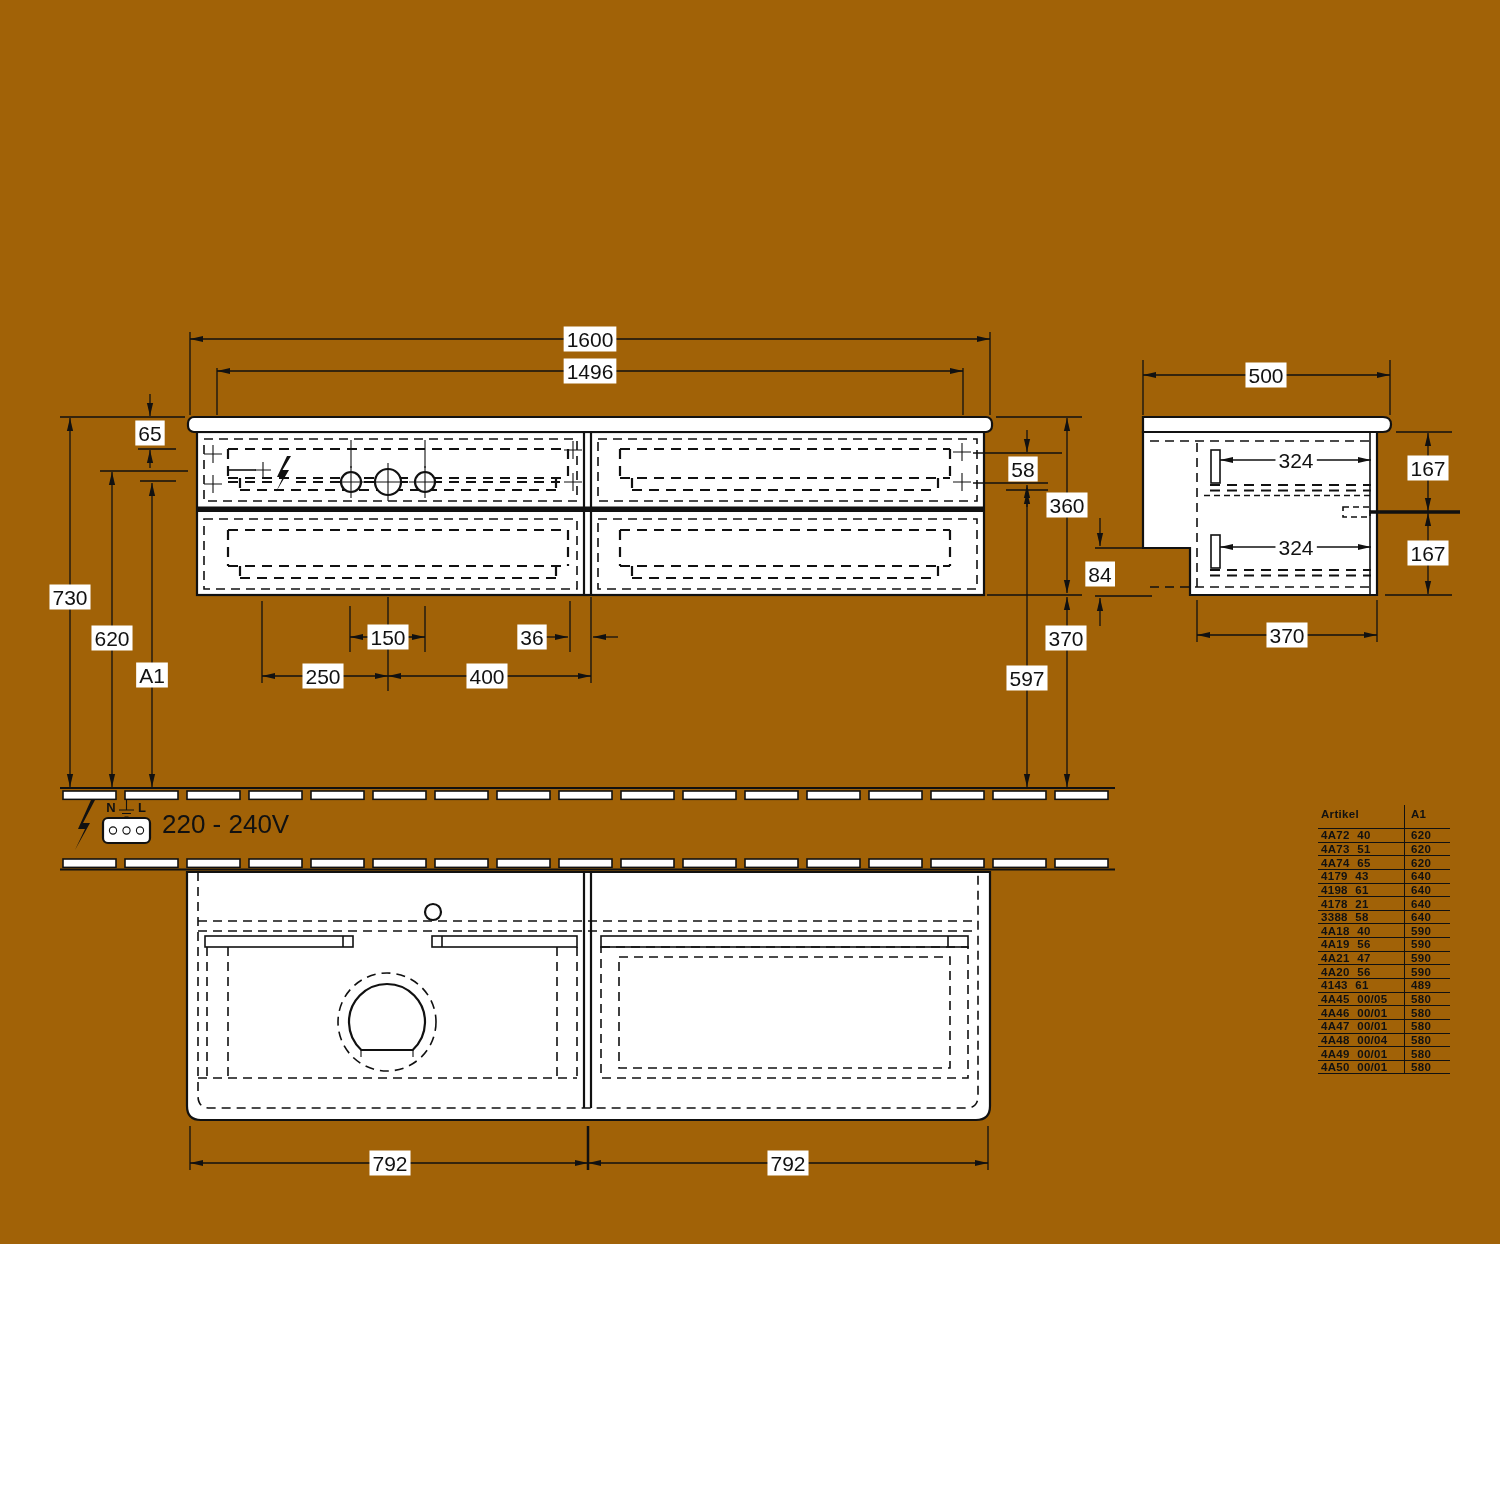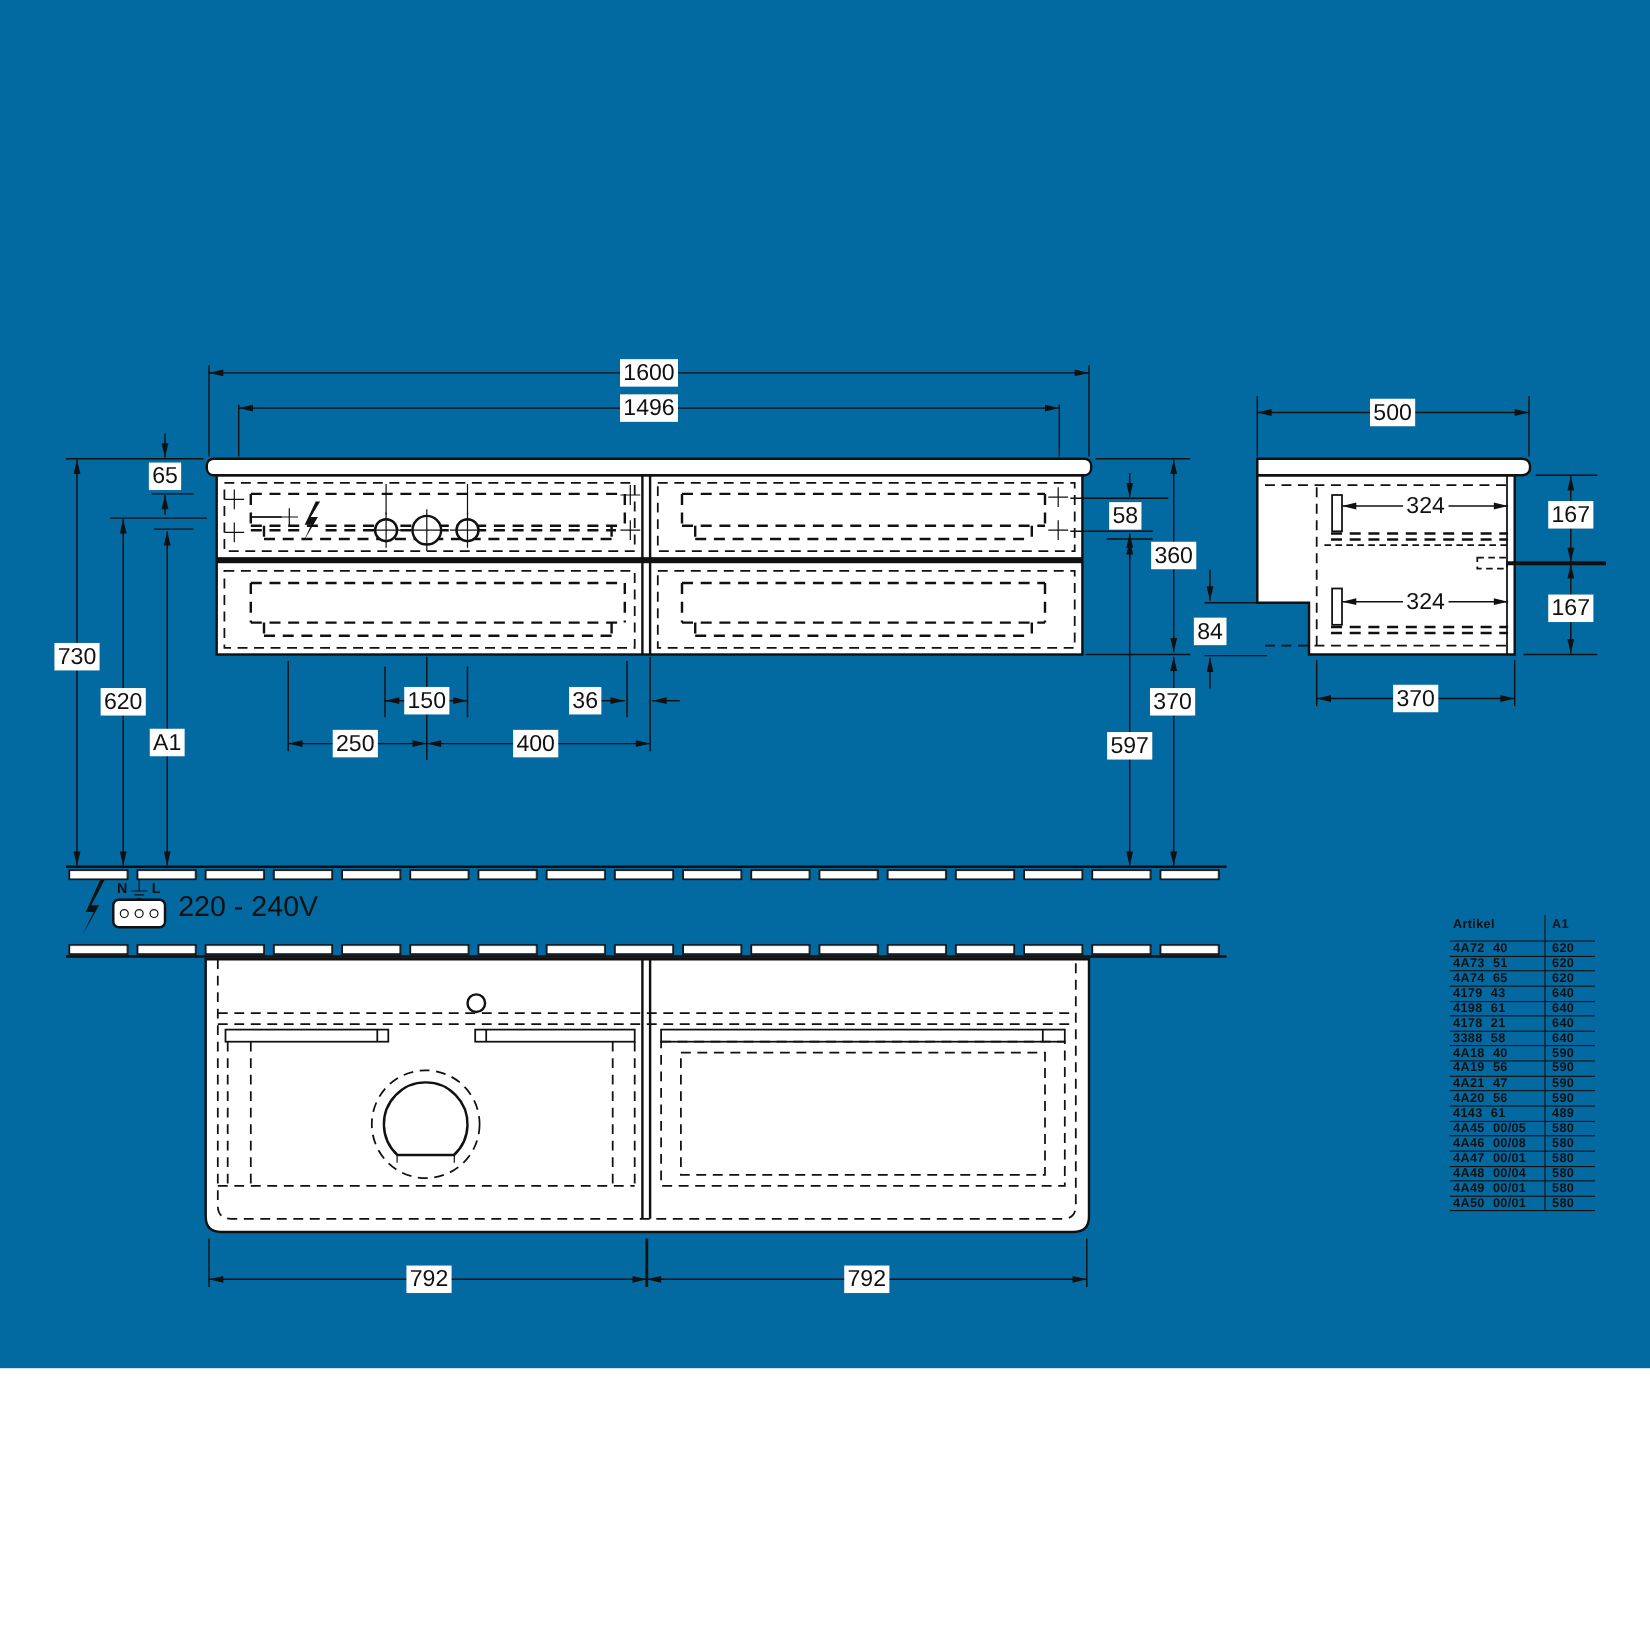--- a/index.html
+++ b/index.html
@@ -1,32 +1,32 @@
 <!DOCTYPE html>
 <html><head>
 <meta charset="utf-8">
 <style>
   html,body{margin:0;padding:0;background:#fff}
-  #canvas{position:relative;width:1500px;height:1244px;background:#0369a1;font-family:"Liberation Sans",sans-serif}
+  #canvas{position:relative;width:1500px;height:1244px;background:#a16207;font-family:"Liberation Sans",sans-serif}
   #canvas svg{position:absolute;left:0;top:0}
   .s{stroke:#111;stroke-width:1.6;fill:none}
   .s1{stroke-width:1.1}
   .s2{stroke-width:2.2}
   .w{fill:#fff}
   .d{stroke-dasharray:9,6}
   .d2{stroke-dasharray:10,7;stroke-width:2.2}
   .d3{stroke-dasharray:6,4}
   .dim{stroke:#111;stroke-width:1.3;fill:none}
   .ar1{marker-end:url(#m)}
   .ar2{marker-start:url(#m);marker-end:url(#m)}
   text{fill:#111;stroke:none}
   .t{font:21px "Liberation Sans",sans-serif;text-anchor:middle;dominant-baseline:central}
   .tsm{font:700 13px "Liberation Sans",sans-serif;text-anchor:middle}
   .tv{font:26px "Liberation Sans",sans-serif;text-anchor:start}
-  .atable{position:absolute;left:1318px;top:832px;width:132px;display:grid;grid-template-columns:86px 46px;color:#111;font:700 11.5px "Liberation Sans",sans-serif;letter-spacing:.3px}
+  .atable{position:absolute;left:1318px;top:805px;width:132px;display:grid;grid-template-columns:86px 46px;color:#111;font:700 11.5px "Liberation Sans",sans-serif;letter-spacing:.3px}
   .atable .th{height:23px;display:flex;align-items:flex-start;padding-top:3px;box-sizing:border-box}
   .atable .td{height:13.65px;border-top:1.5px solid #111;display:flex;align-items:center;box-sizing:border-box;word-spacing:4px;overflow:visible}
   .atable .c1{padding-left:3px}
   .atable .c2{border-left:1.6px solid #111;padding-left:6px}
   .atable .td:nth-last-child(-n+2){border-bottom:1.5px solid #111}
 </style>
 </head>
 <body>
 
 <div id="canvas">
@@ -244,21 +244,21 @@
   <div class="td c1">4A19 56</div>
       <div class="td c2">590</div>
   <div class="td c1">4A21 47</div>
       <div class="td c2">590</div>
   <div class="td c1">4A20 56</div>
       <div class="td c2">590</div>
   <div class="td c1">4143 61</div>
       <div class="td c2">489</div>
   <div class="td c1">4A45 00/05</div>
       <div class="td c2">580</div>
-  <div class="td c1">4A46 00/08</div>
+  <div class="td c1">4A46 00/01</div>
       <div class="td c2">580</div>
   <div class="td c1">4A47 00/01</div>
       <div class="td c2">580</div>
   <div class="td c1">4A48 00/04</div>
       <div class="td c2">580</div>
   <div class="td c1">4A49 00/01</div>
       <div class="td c2">580</div>
   <div class="td c1">4A50 00/01</div>
       <div class="td c2">580</div>
 </div>

